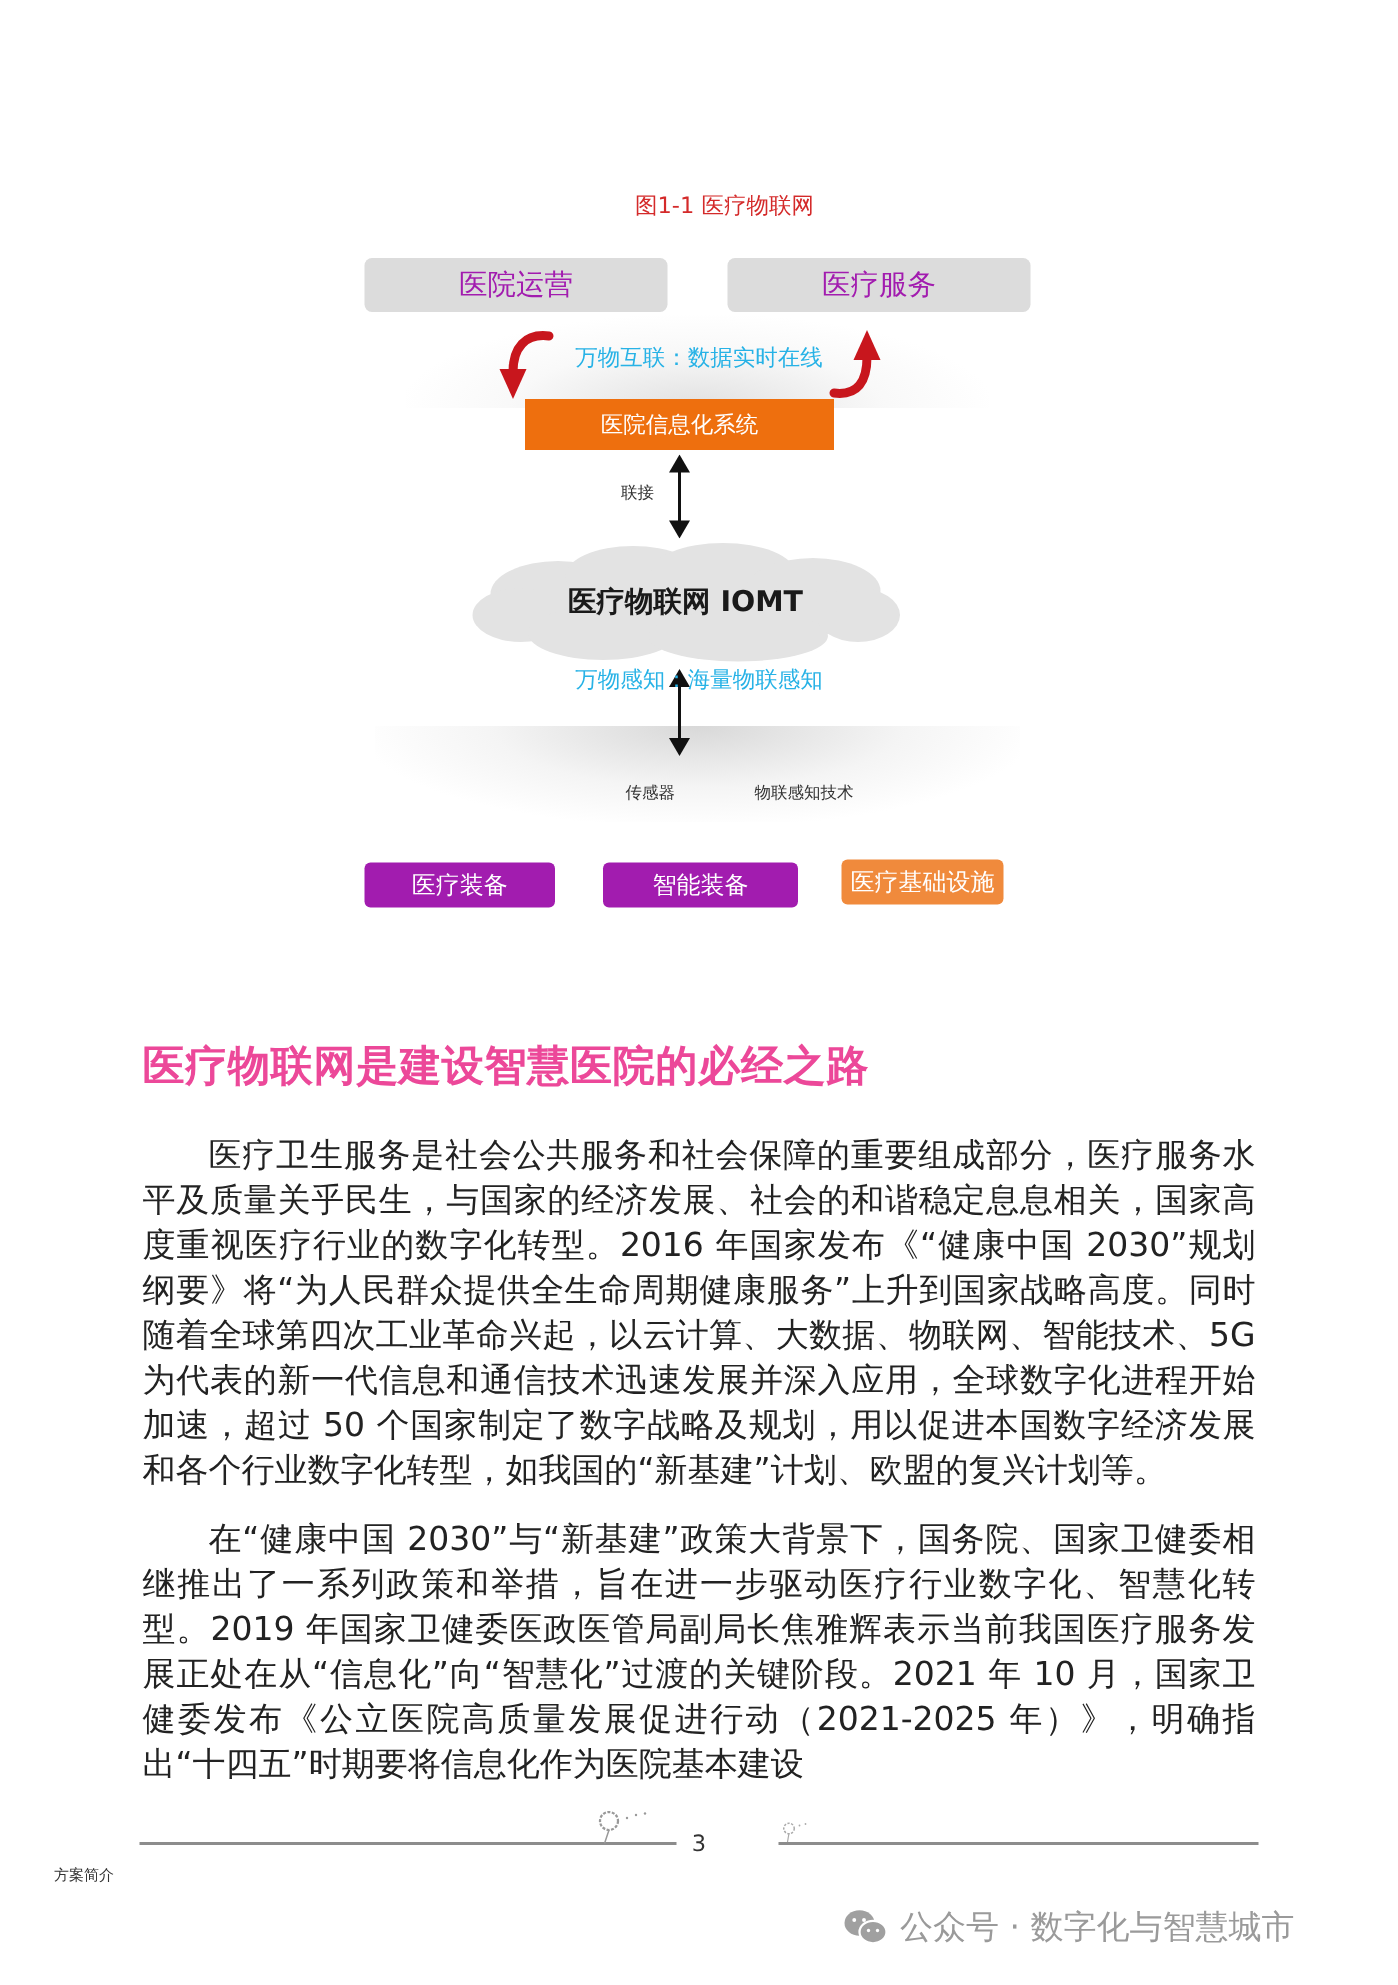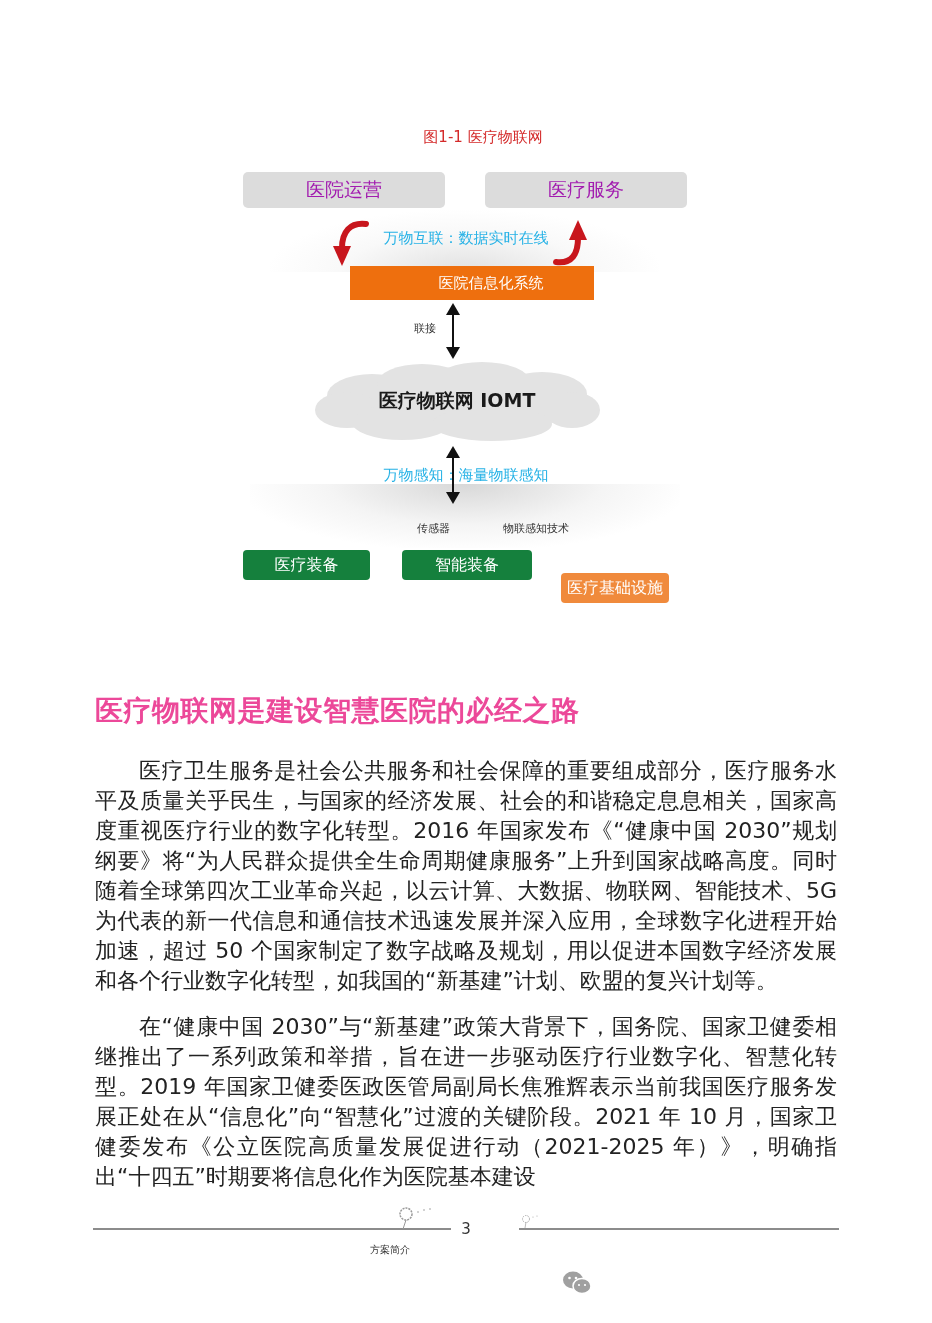--- a/index.html
+++ b/index.html
@@ -8,41 +8,41 @@
     .abs { position: absolute; }
 
     
     .fig-title { left: 0; width: 932px; top: 128px; text-align: center; font-size: 15px; color: #d42a2a; margin-left: 17px; }
     .gray-box { background: #dcdcdc; border-radius: 5px; height: 36px; top: 172px;
                 display: flex; align-items: center; justify-content: center; font-size: 19px; color: #a21caf; }
     .glow-top { left: 270px; top: 210px; width: 390px; height: 62px;
                 background: radial-gradient(ellipse at 50% 100%, rgba(200,200,200,0.55) 0%, rgba(230,230,230,0.25) 45%, rgba(255,255,255,0) 72%); }
     .iot-label { left: 0; width: 932px; top: 229px; text-align: center; font-size: 15px; color: #27b2e6; }
     .orange-bar { left: 350px; top: 266px; width: 206px; height: 34px; background: #ee6f0e;
-                  color: #fff; font-size: 15px; display: flex; align-items: center; justify-content: center; padding-left: 38px; }
+                  color: #fff; font-size: 15px; display: flex; align-items: center; justify-content: center; }
     .v-arrow { left: 446px; width: 14px; }
     .link-label { left: 414px; top: 321px; font-size: 11px; color: #333; }
     .cloud { left: 312px; top: 360px; width: 290px; height: 82px; }
     .cloud-text { left: 312px; top: 388px; width: 290px; text-align: center; font-size: 19px; font-weight: bold; color: #1a1a1a; }
-    .sense-label { left: 0; width: 932px; top: 466px; text-align: center; font-size: 15px; color: #27b2e6; }
+    .sense-label { left: 0; width: 932px; top: 444px; text-align: center; font-size: 15px; color: #27b2e6; }
     .glow-bottom { left: 250px; top: 484px; width: 430px; height: 64px;
                    background: radial-gradient(ellipse at 50% 0%, rgba(190,190,190,0.6) 0%, rgba(225,225,225,0.35) 45%, rgba(255,255,255,0) 75%); }
     .small-label { top: 521px; font-size: 11px; color: #333; margin-left: 36px; }
-    .bottom-box { top: 550px; height: 30px; border-radius: 4px; color: #fff; font-size: 16px;
-                  display: flex; align-items: center; justify-content: center; background: #15803d; }
+    .bottom-box { top: 575px; height: 30px; border-radius: 4px; color: #fff; font-size: 16px;
+                  display: flex; align-items: center; justify-content: center; background: #a21caf; }
 
     
     .heading { left: 95px; top: 692px; font-size: 28px; font-weight: bold; color: #ec4899; letter-spacing: 0.5px; }
     .para { left: 95px; width: 742px; font-size: 22px; line-height: 30px; color: #222; text-align: justify; }
     .para p { margin: 0; text-indent: 2em; }
 
     
     .rule { height: 2px; background: #8c8c8c; top: 1228px; }
     .page-num { left: 0; width: 932px; top: 1220px; text-align: center; font-size: 15px; color: #333; }
-    .section-name { left: 0; width: 780px; top: 1243px; text-align: center; font-size: 10px; color: #333; }
+    .section-name { left: 0; width: 780px; top: 1243px; font-size: 10px; color: #333; padding-left: 36px; }
     .watermark { left: 562px; top: 1270px; font-size: 22px; color: #9a9a9a; display: flex; align-items: center; gap: 8px; }
   </style>
 </head>
 <body>
 
 <div class="abs fig-title">图1-1 医疗物联网</div>
 
 <div class="abs gray-box" style="left:243px;width:202px;">
   <span>医院运营</span>
 </div>
@@ -143,13 +143,14 @@
 
 <div class="abs watermark">
   <svg width="30" height="26" viewBox="0 0 30 26">
     <ellipse cx="11" cy="10" rx="10" ry="8.5" fill="#a0a0a0"></ellipse>
     <ellipse cx="20" cy="16" rx="9" ry="7.5" fill="#a0a0a0" stroke="#fff" stroke-width="1.5"></ellipse>
     <circle cx="7.5" cy="8" r="1.3" fill="#fff"></circle>
       <circle cx="14" cy="8" r="1.3" fill="#fff"></circle>
     <circle cx="17" cy="15" r="1.1" fill="#fff"></circle>
       <circle cx="23" cy="15" r="1.1" fill="#fff"></circle>
   </svg>
+  <span>公众号 · 数字化与智慧城市</span>
 </div>
 
 </body></html>

